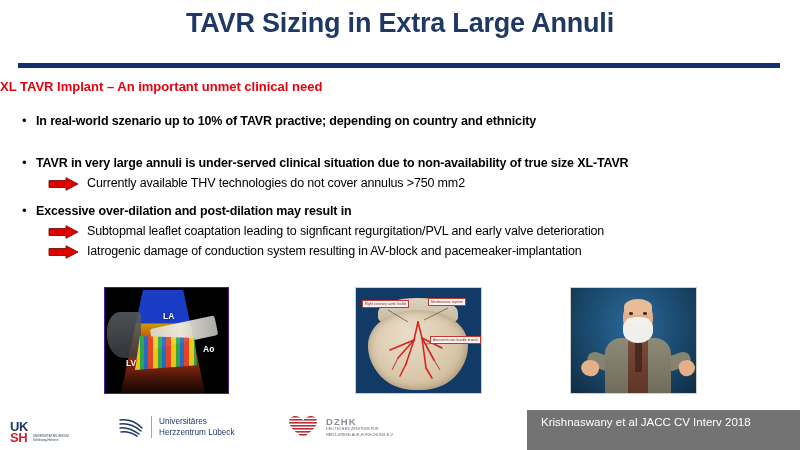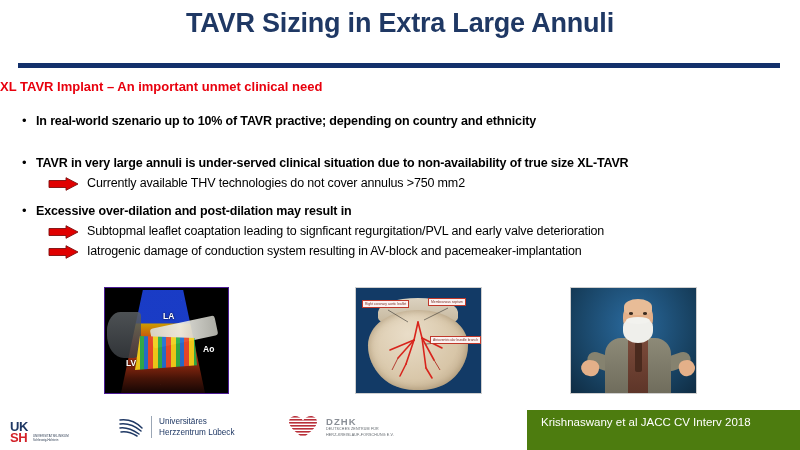--- a/index.html
+++ b/index.html
@@ -233,21 +233,21 @@
 
   .logo-dzhk{position:absolute;left:288px;top:412px;width:170px;height:30px;display:flex;align-items:center;}
   .dzhk-heart{width:30px;height:24px;flex:0 0 30px;}
   .dzhk-txt{margin-left:8px;}
   .dzhk-name{font-size:9.5px;font-weight:bold;color:#8a8f96;letter-spacing:1.1px;line-height:11px;}
   .dzhk-sub{font-size:3.6px;color:#5d6369;letter-spacing:.18px;line-height:1.45;white-space:nowrap;}
 
   
   .citation{
     position:absolute;left:527px;top:410px;width:273px;height:40px;
-    background:#4d7c0f;
+    background:#737373;
     color:#ffffff;
     padding:4px 0 0 14px;
     box-sizing:border-box;
     font-size:11.5px;
     line-height:16px;
   }
 </style>
 </head>
 <body>
 

